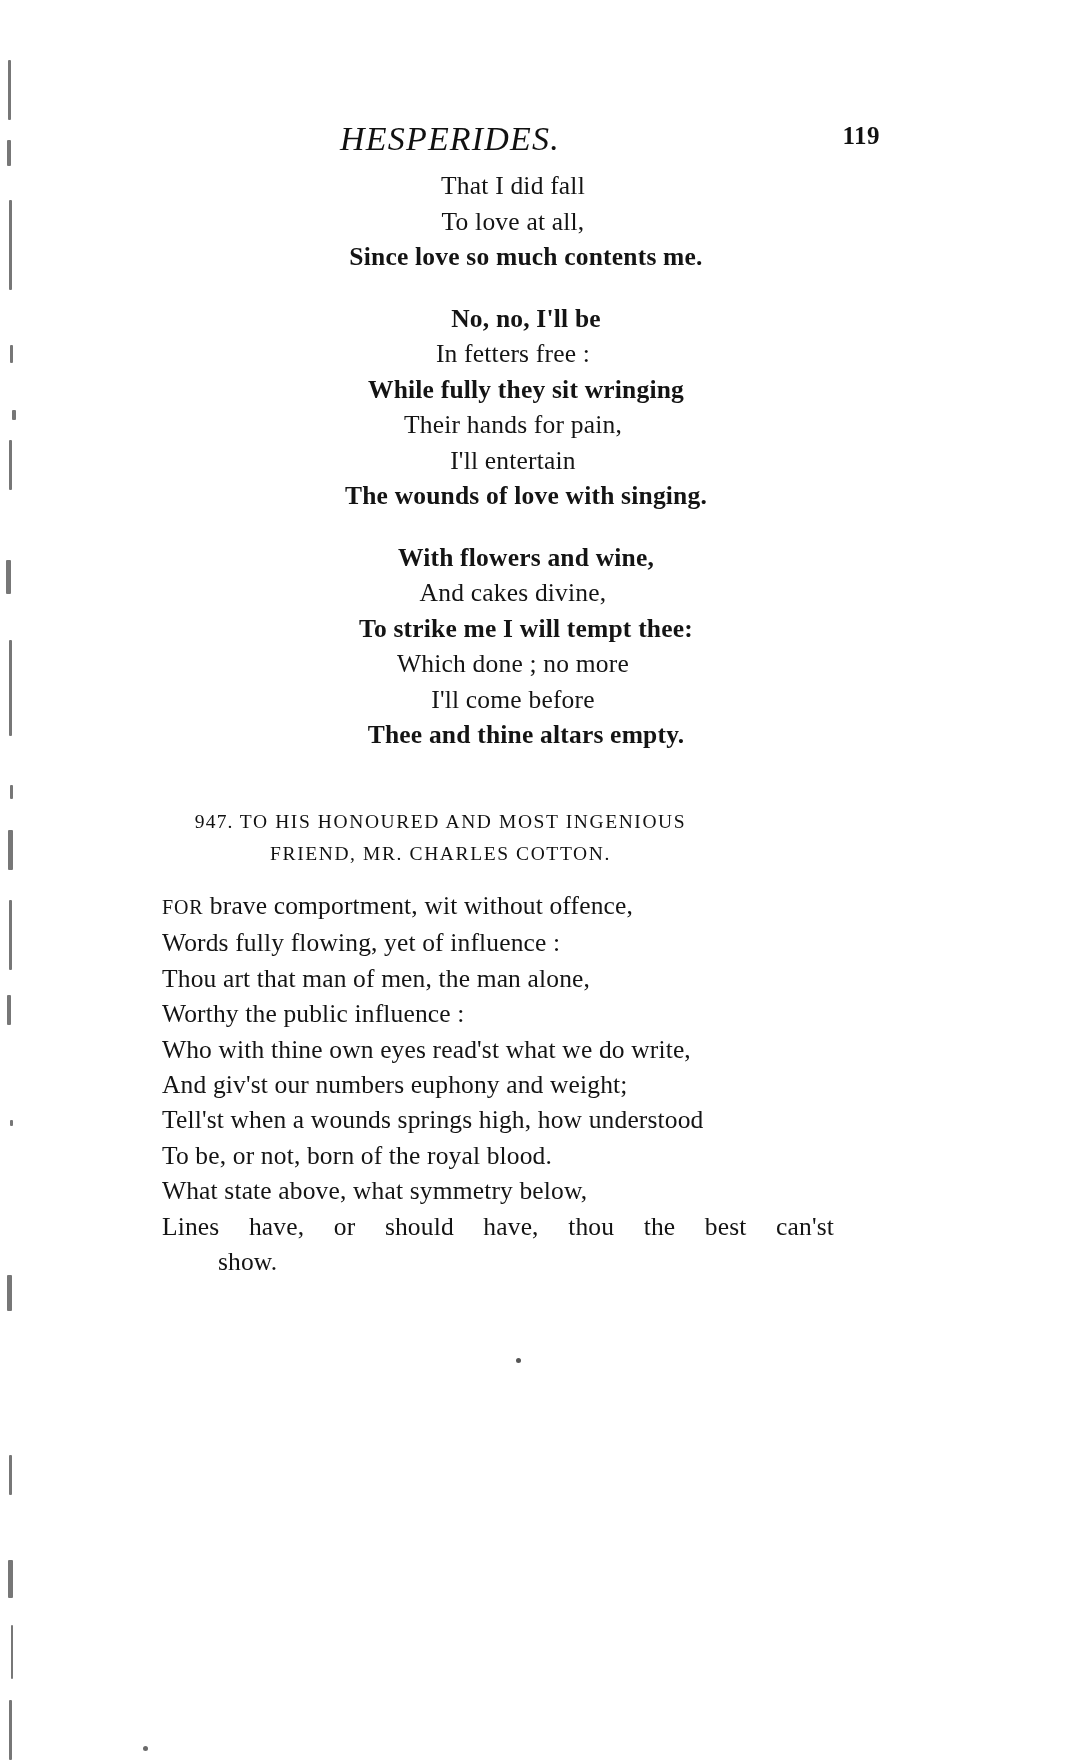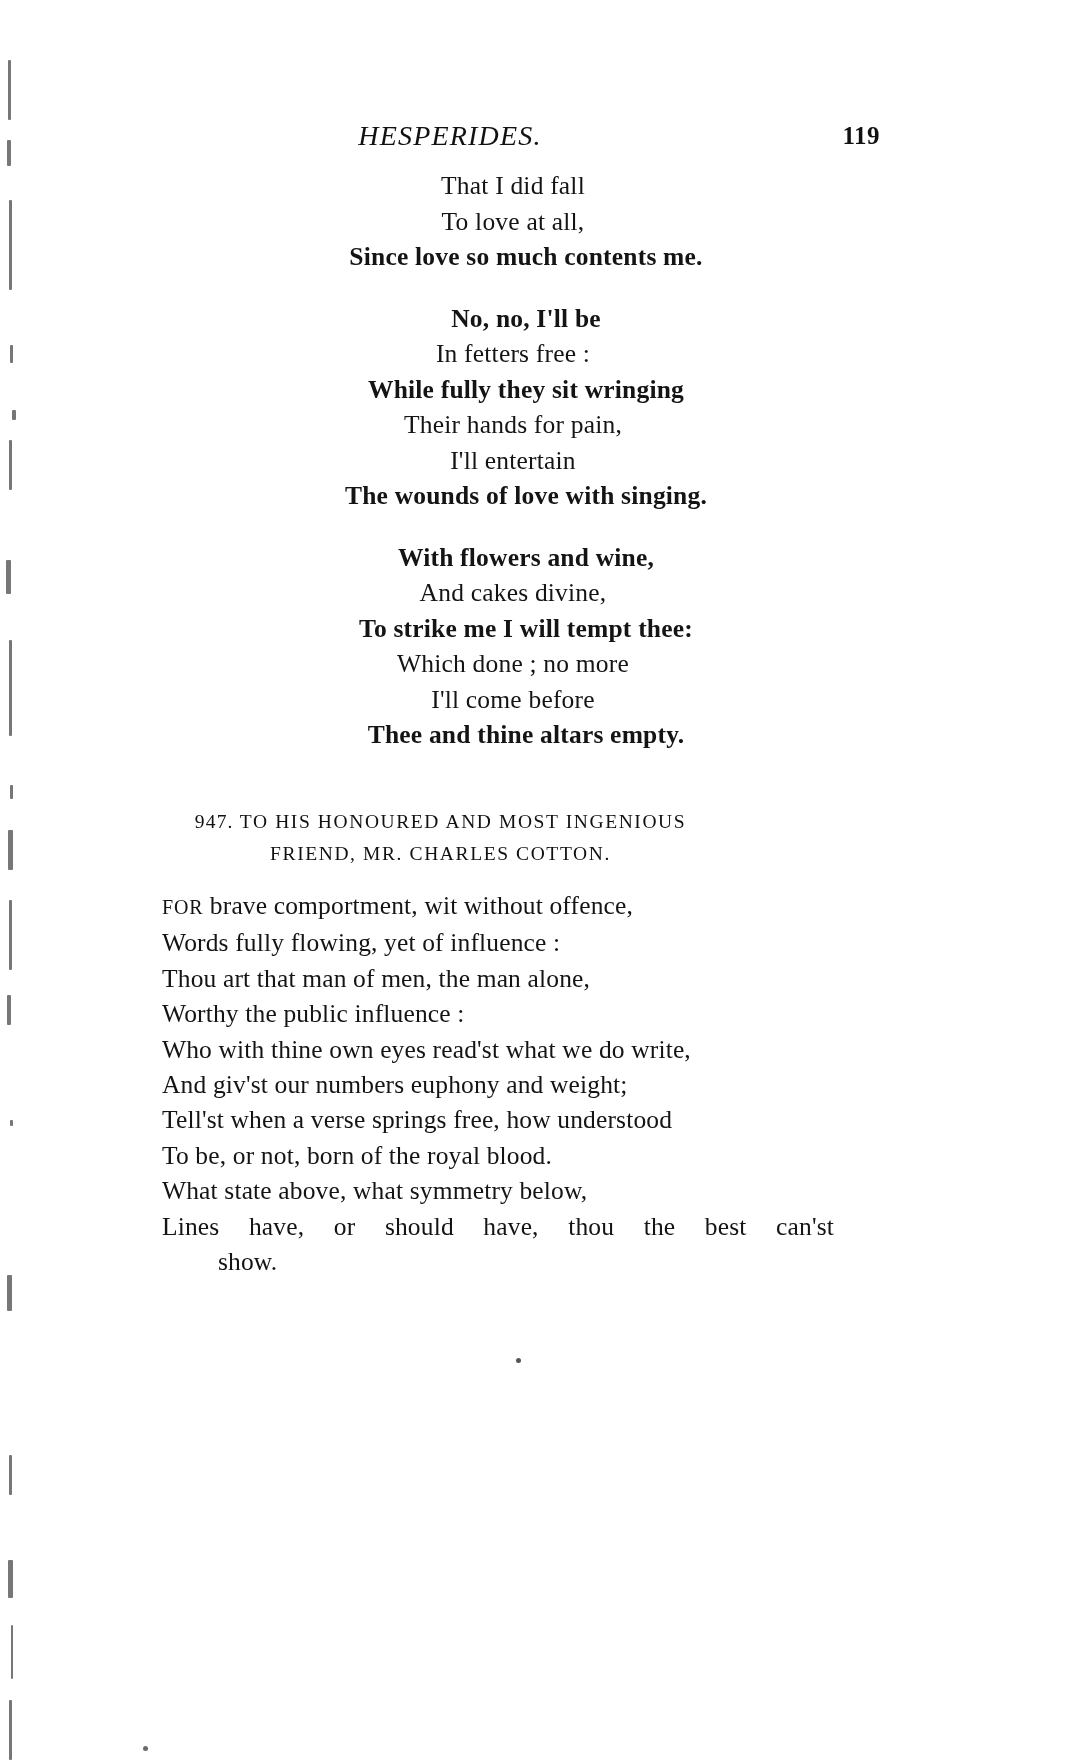--- a/index.html
+++ b/index.html
@@ -47,21 +47,21 @@
     left: 150px;
     width: 790px;
     height: 36px;
   }
   .rh-title {
     position: absolute;
     left: 0;
     width: 600px;
     text-align: center;
     font-style: italic;
-    font-size: 28px;
+    font-size: 34px;
     letter-spacing: 1.2px;
     color: #111;
   }
   .rh-page {
     position: absolute;
     right: 60px;
     top: 2px;
     font-size: 25px;
     font-weight: bold;
     letter-spacing: .5px;
@@ -229,21 +229,21 @@
     <span class="hl">FRIEND, MR. CHARLES COTTON.</span>
   </div>
 
   <div class="poem-body">
     <span class="bline"><span class="smallcap">FOR</span> brave comportment, wit without offence,</span>
     <span class="bline">Words fully flowing, yet of influence :</span>
     <span class="bline">Thou art that man of men, the man alone,</span>
     <span class="bline">Worthy the public influence :</span>
     <span class="bline">Who with thine own eyes read'st what we do write,</span>
     <span class="bline">And giv'st our numbers euphony and weight;</span>
-    <span class="bline">Tell'st when a verse springs free, how understood</span>
+    <span class="bline">Tell'st when a wounds springs high, how understood</span>
     <span class="bline">To be, or not, born of the royal blood.</span>
     <span class="bline">What state above, what symmetry below,</span>
     <span class="bline justified">Lines have, or should have, thou the best can'st</span>
     <span class="bline indent">show.</span>
   </div>
 
   <div class="stray-dot"></div>
   <div class="stray-dot2"></div>
 
 </div>

